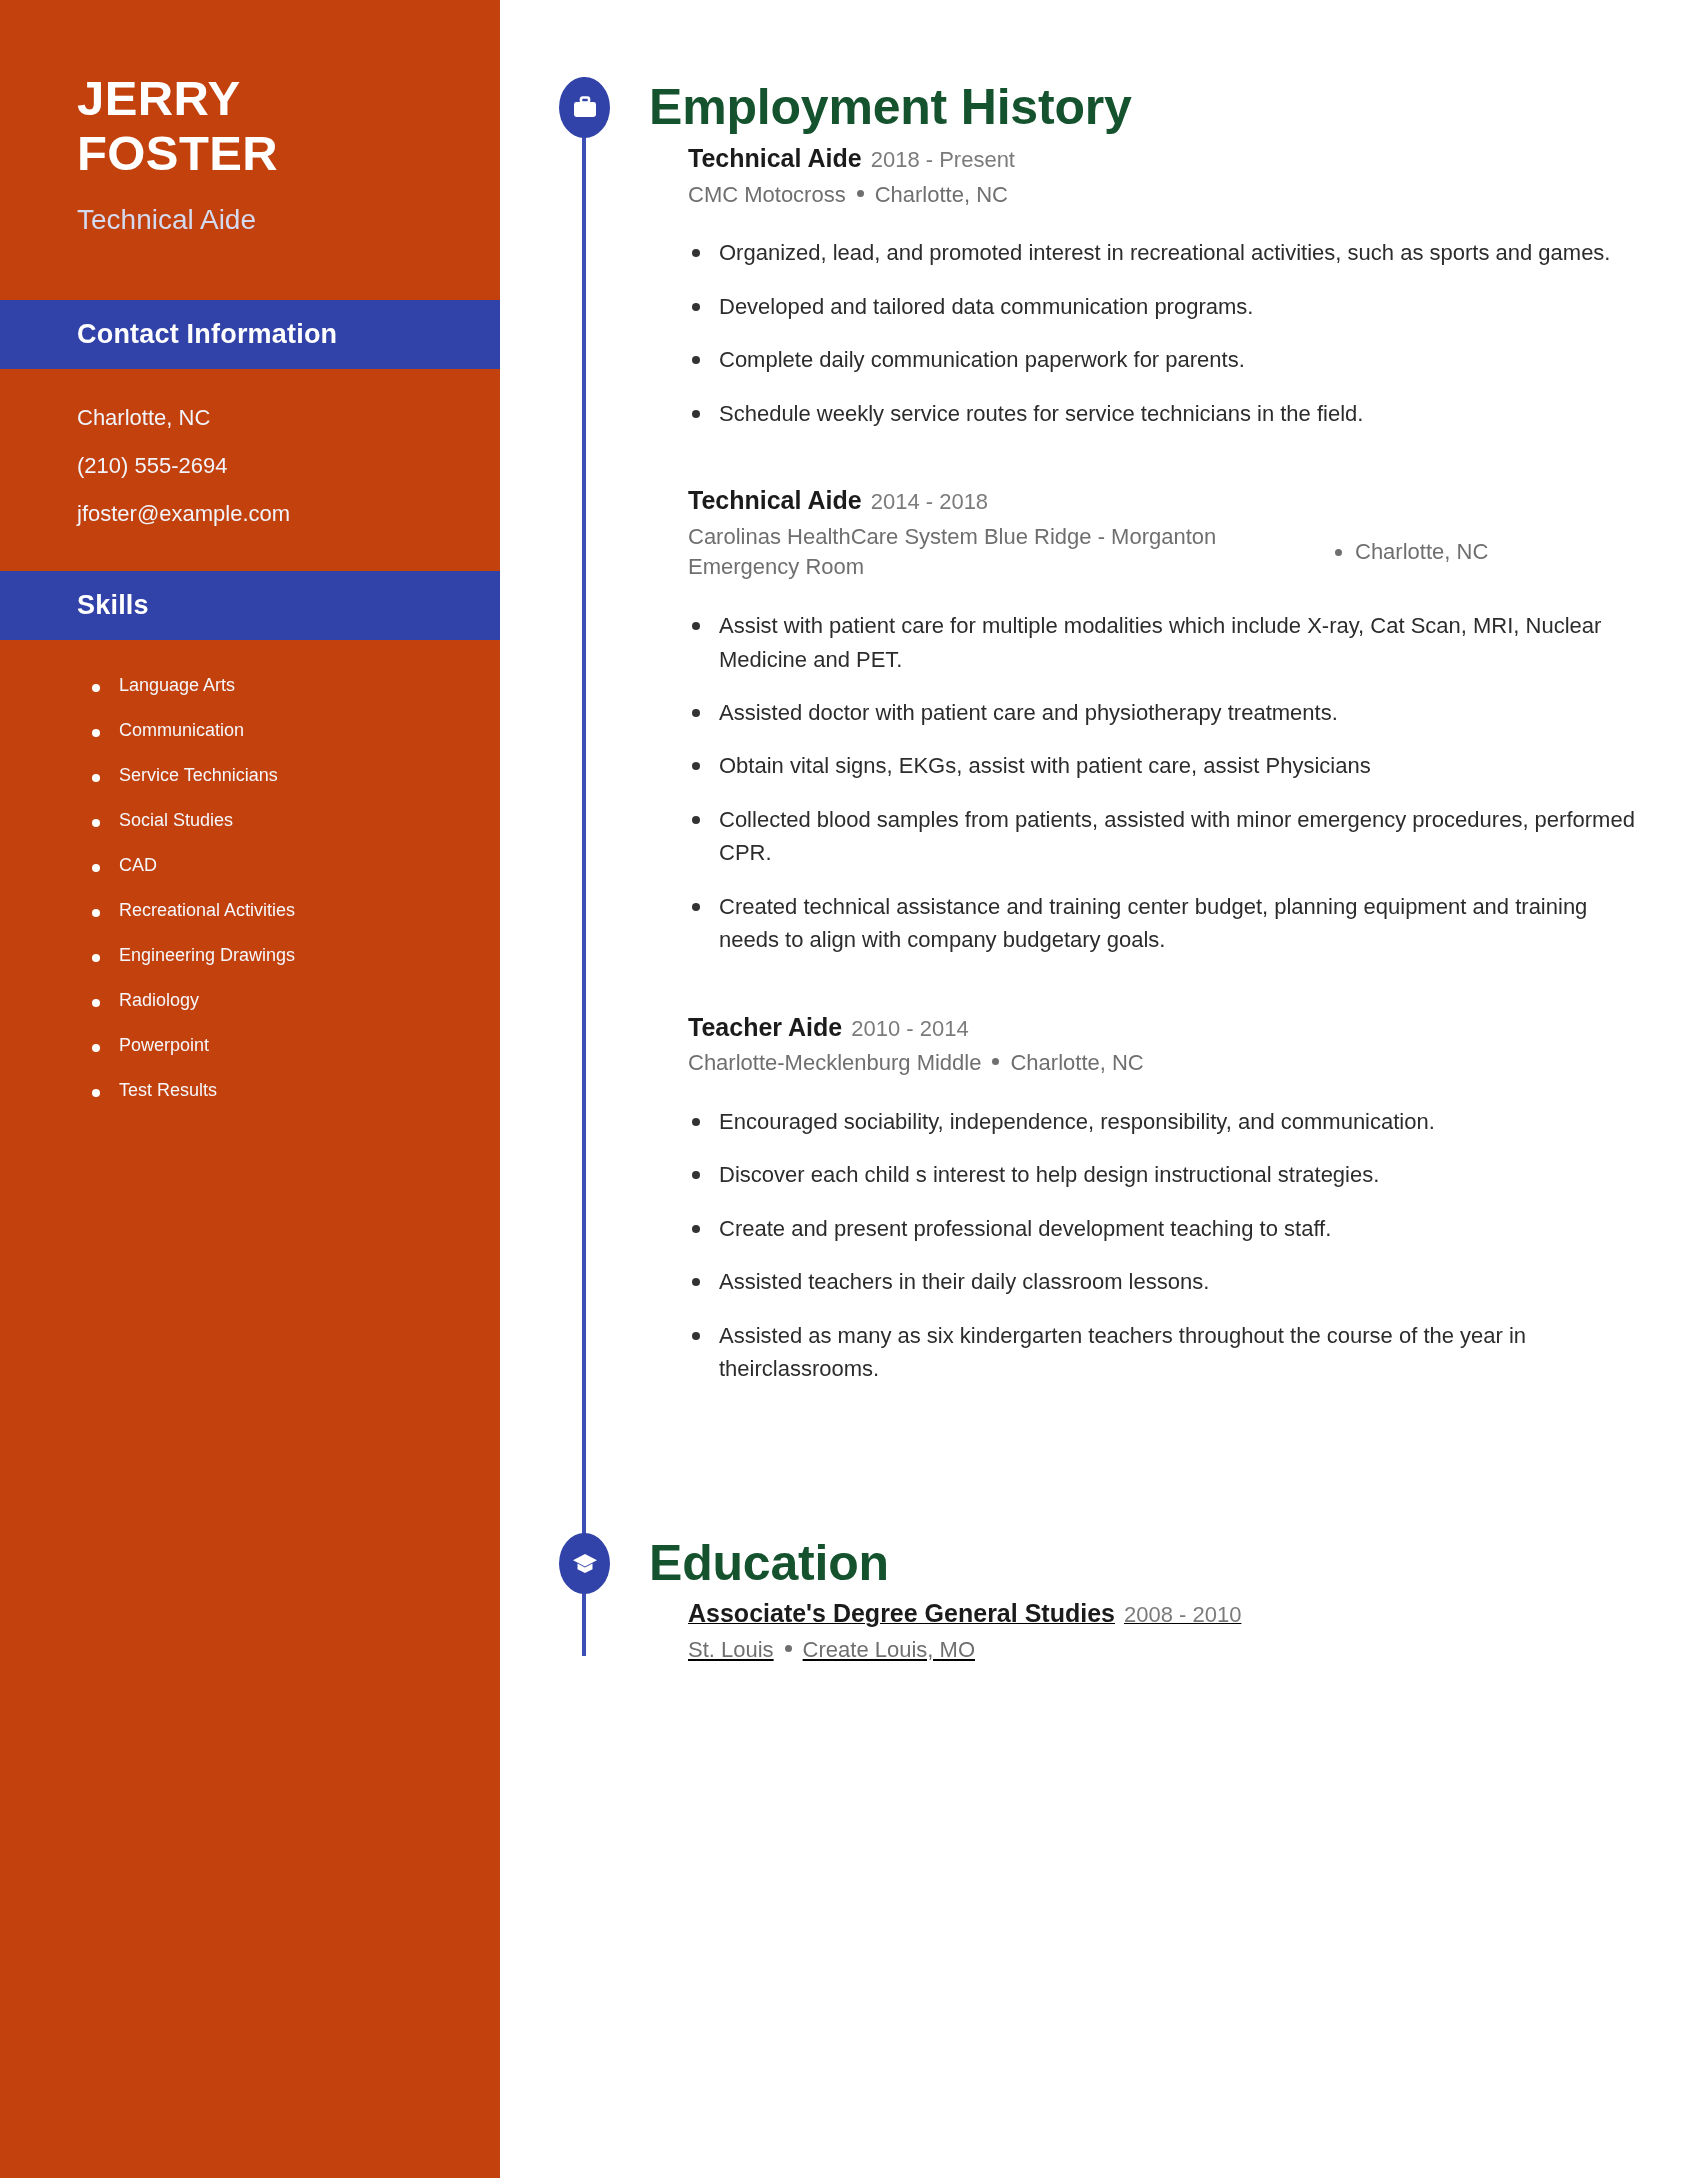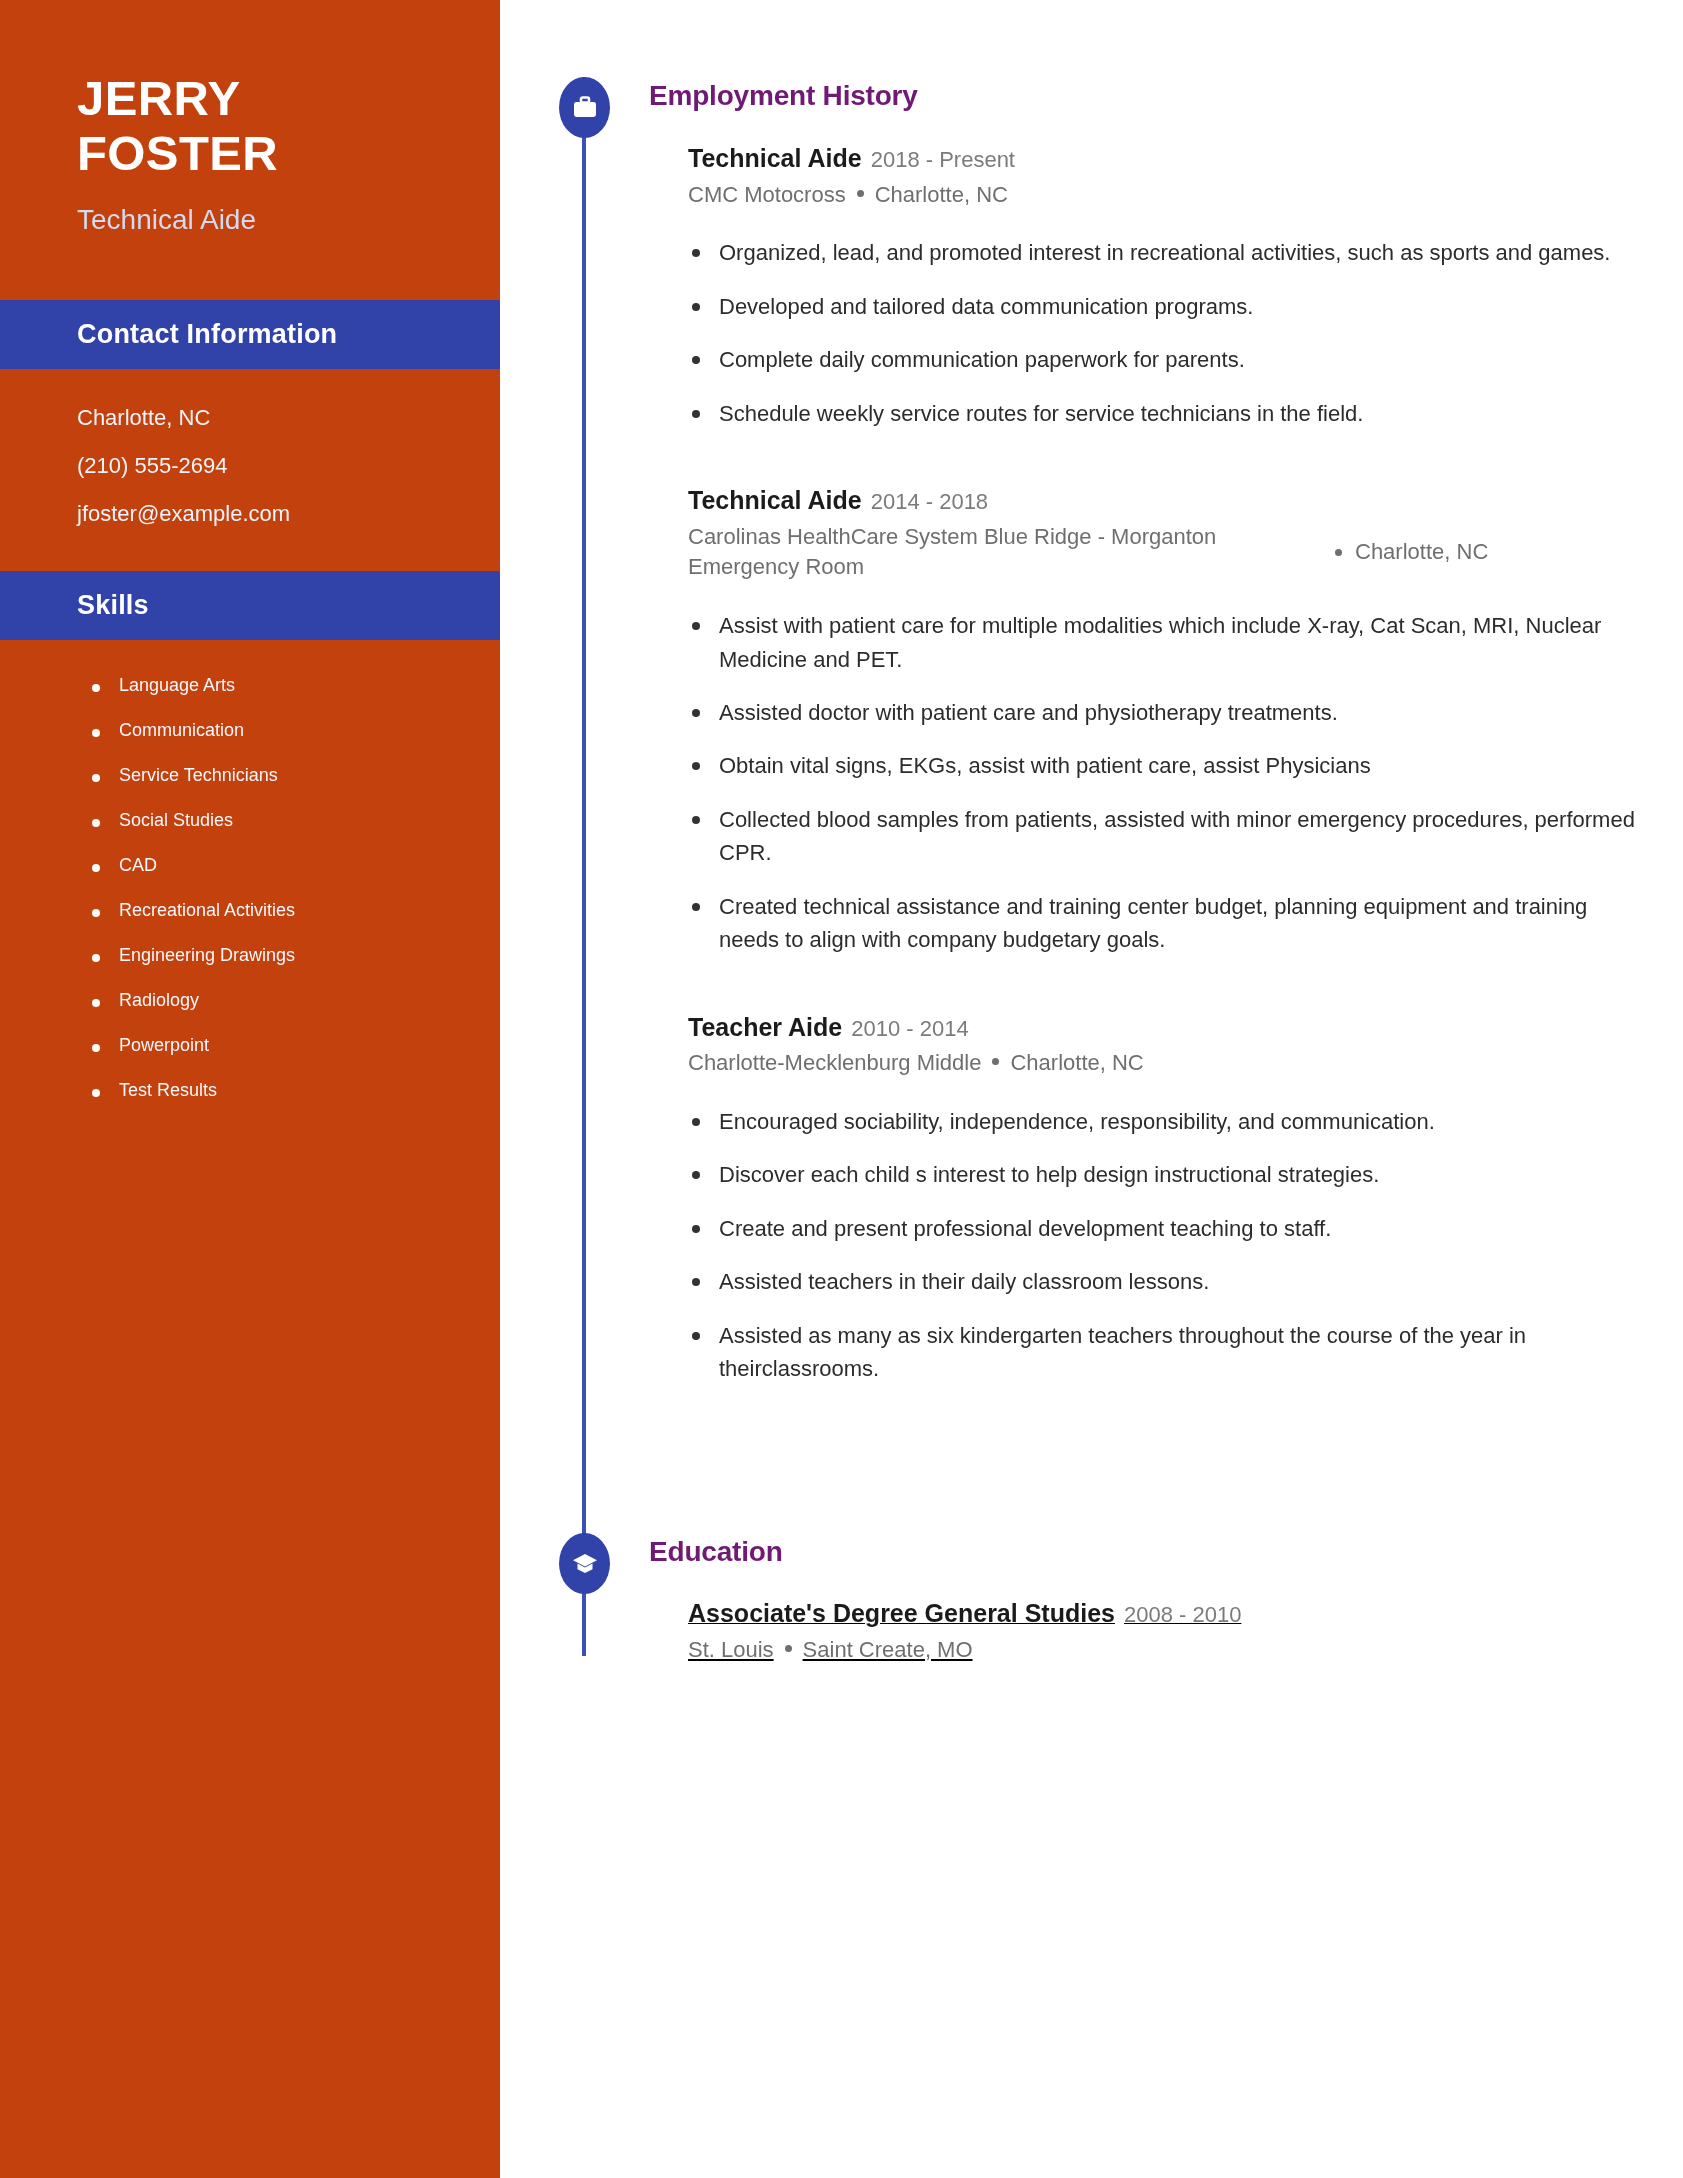--- a/index.html
+++ b/index.html
@@ -126,23 +126,23 @@
     border-radius: 50%;
     background: #3142a8;
     display: flex;
     align-items: center;
     justify-content: center;
     z-index: 3;
   }
   .sec-icon svg { display: block; }
 
   .sec-title {
-    font-size: 28px;
+    font-size: 50px;
     font-weight: 700;
-    color: #701a75;
+    color: #14532d;
     letter-spacing: -0.2px;
     line-height: 1;
   }
 
   
   #employment-section { position: absolute; top: 0; left: 0; right: 0; }
   #employment-icon { top: 77px; }
   #employment-title { position: absolute; left: 149px; top: 82px; }
 
   #education-section { position: absolute; top: 1515px; left: 0; right: 0; }
@@ -349,21 +349,21 @@
       </div>
 
       <h2 class="sec-title" id="education-title">Education</h2>
 
       <div class="entries" id="education-entries">
         <div class="entry">
           <div class="entry-head">
             <span class="entry-role">Associate's Degree General Studies</span><span class="entry-dates">2008 - 2010</span>
           </div>
           <div class="entry-meta simple">
-            <span class="entry-org">St. Louis</span><span class="inline-dot"></span><span class="entry-loc">Saint Create, MO</span>
+            <span class="entry-org">St. Louis</span><span class="inline-dot"></span><span class="entry-loc">Create Louis, MO</span>
           </div>
         </div>
       </div>
     </section>
 
   </main>
 </div>
 
 
 </body></html>

